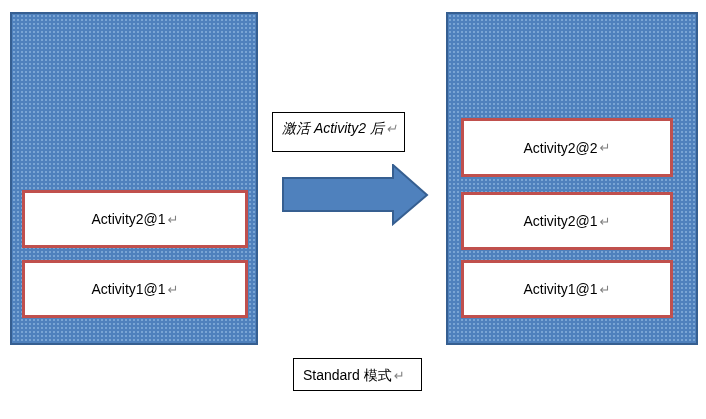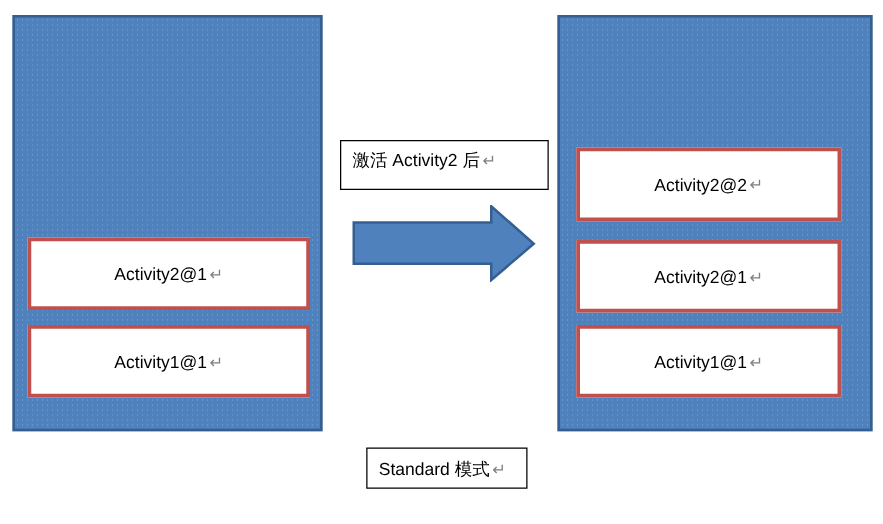--- a/index.html
+++ b/index.html
@@ -46,21 +46,21 @@
   .labelbox {
     position: absolute;
     box-sizing: border-box;
     background: #ffffff;
     border: 1px solid #000000;
     font-size: 14px;
     color: #000000;
     padding: 7px 0 0 9px;
     white-space: nowrap;
   }
-  .transition-box { left: 272px; top: 112px; width: 167px; height: 40px; }
+  .transition-box { left: 272px; top: 112px; width: 133px; height: 40px; font-style: italic; }
   .mode-box      { left: 293px; top: 358px; width: 129px; height: 33px; padding-top: 8px; }
   .arrow-wrap {
     position: absolute;
     left: 281px; top: 164px;
     width: 148px; height: 62px;
   }
 </style>
 </head>
 <body>
 

